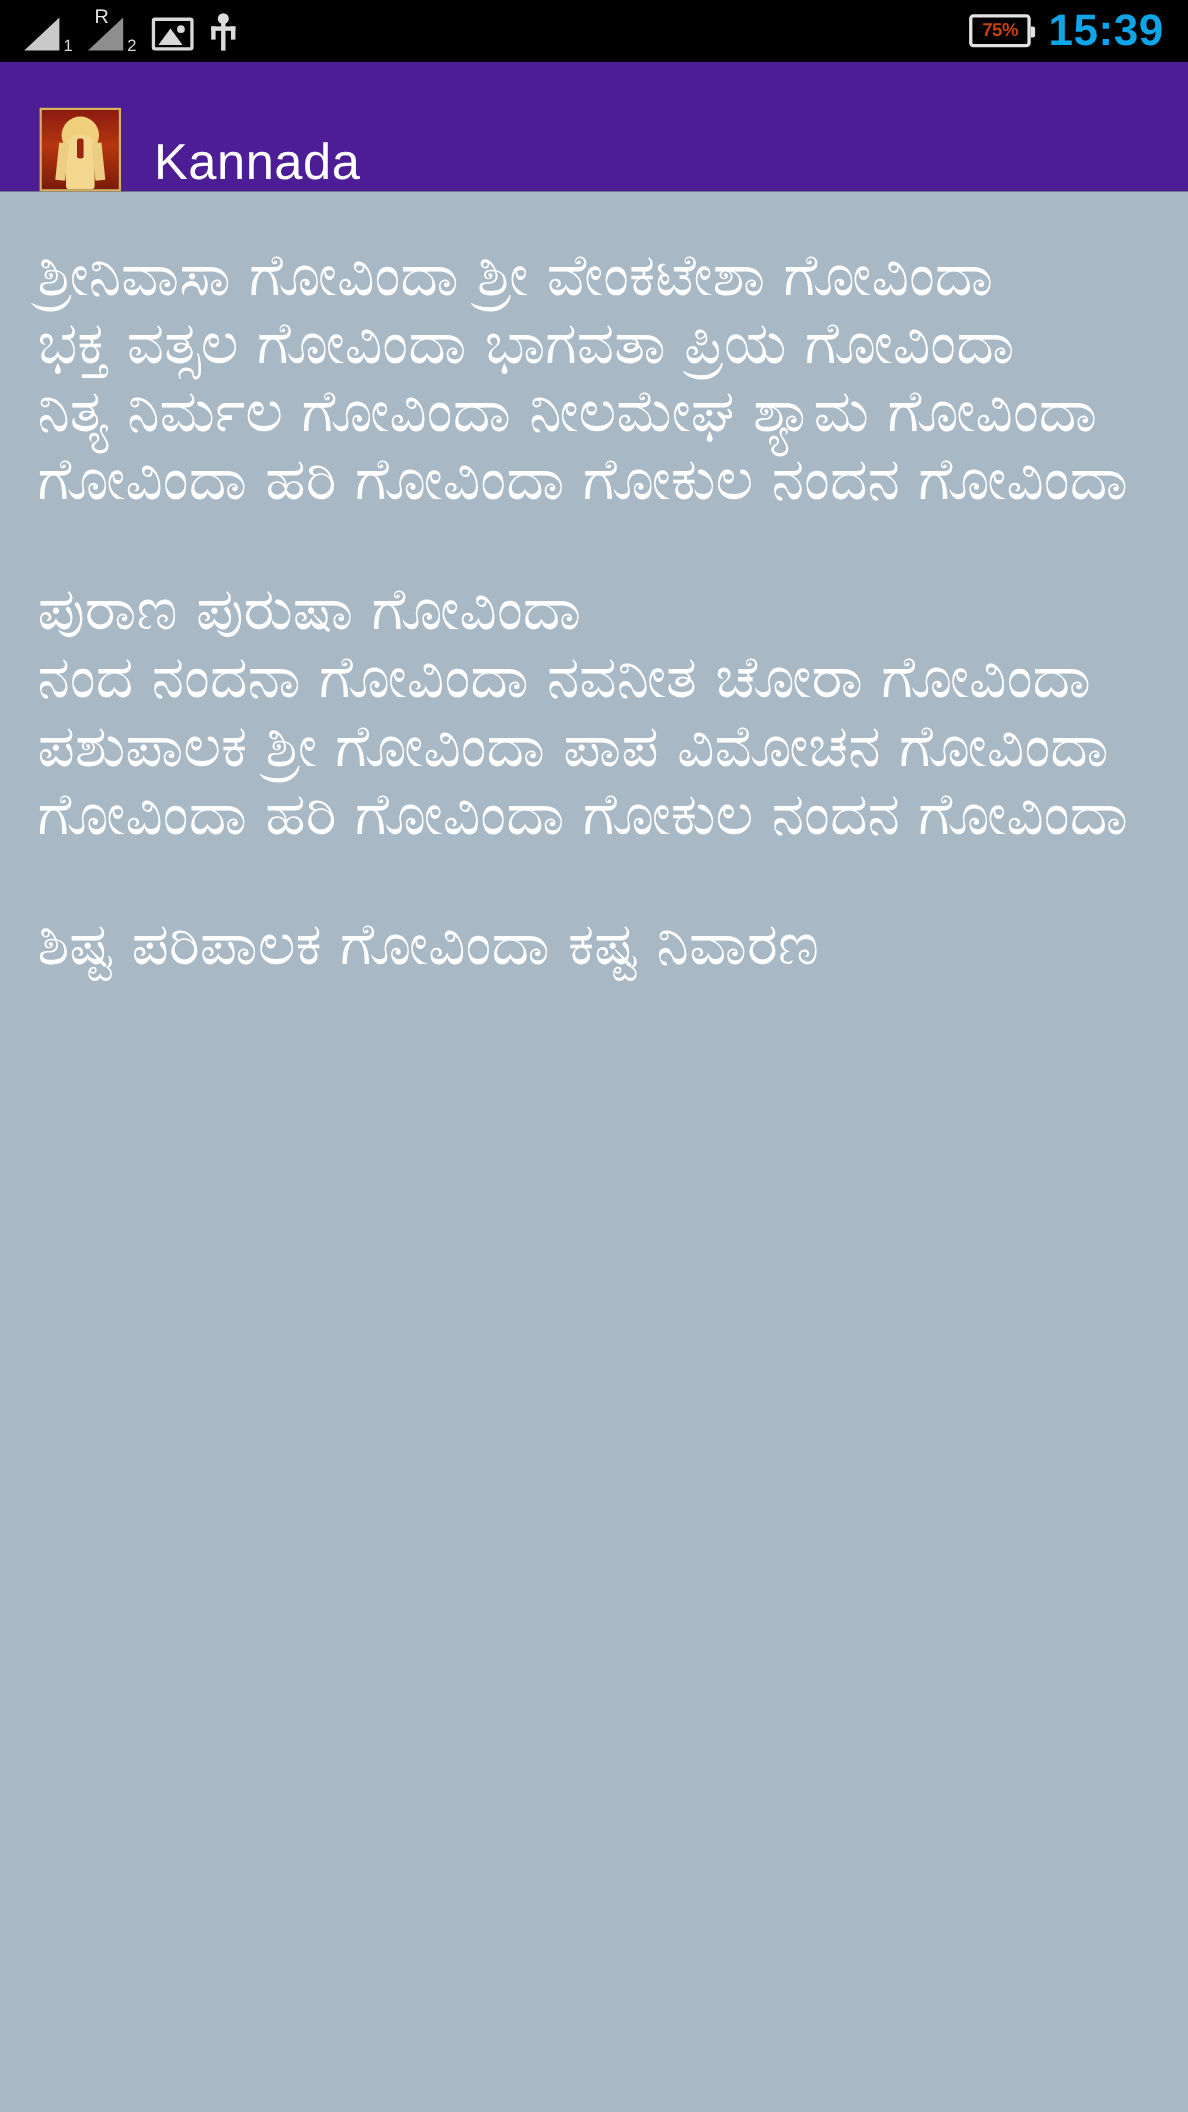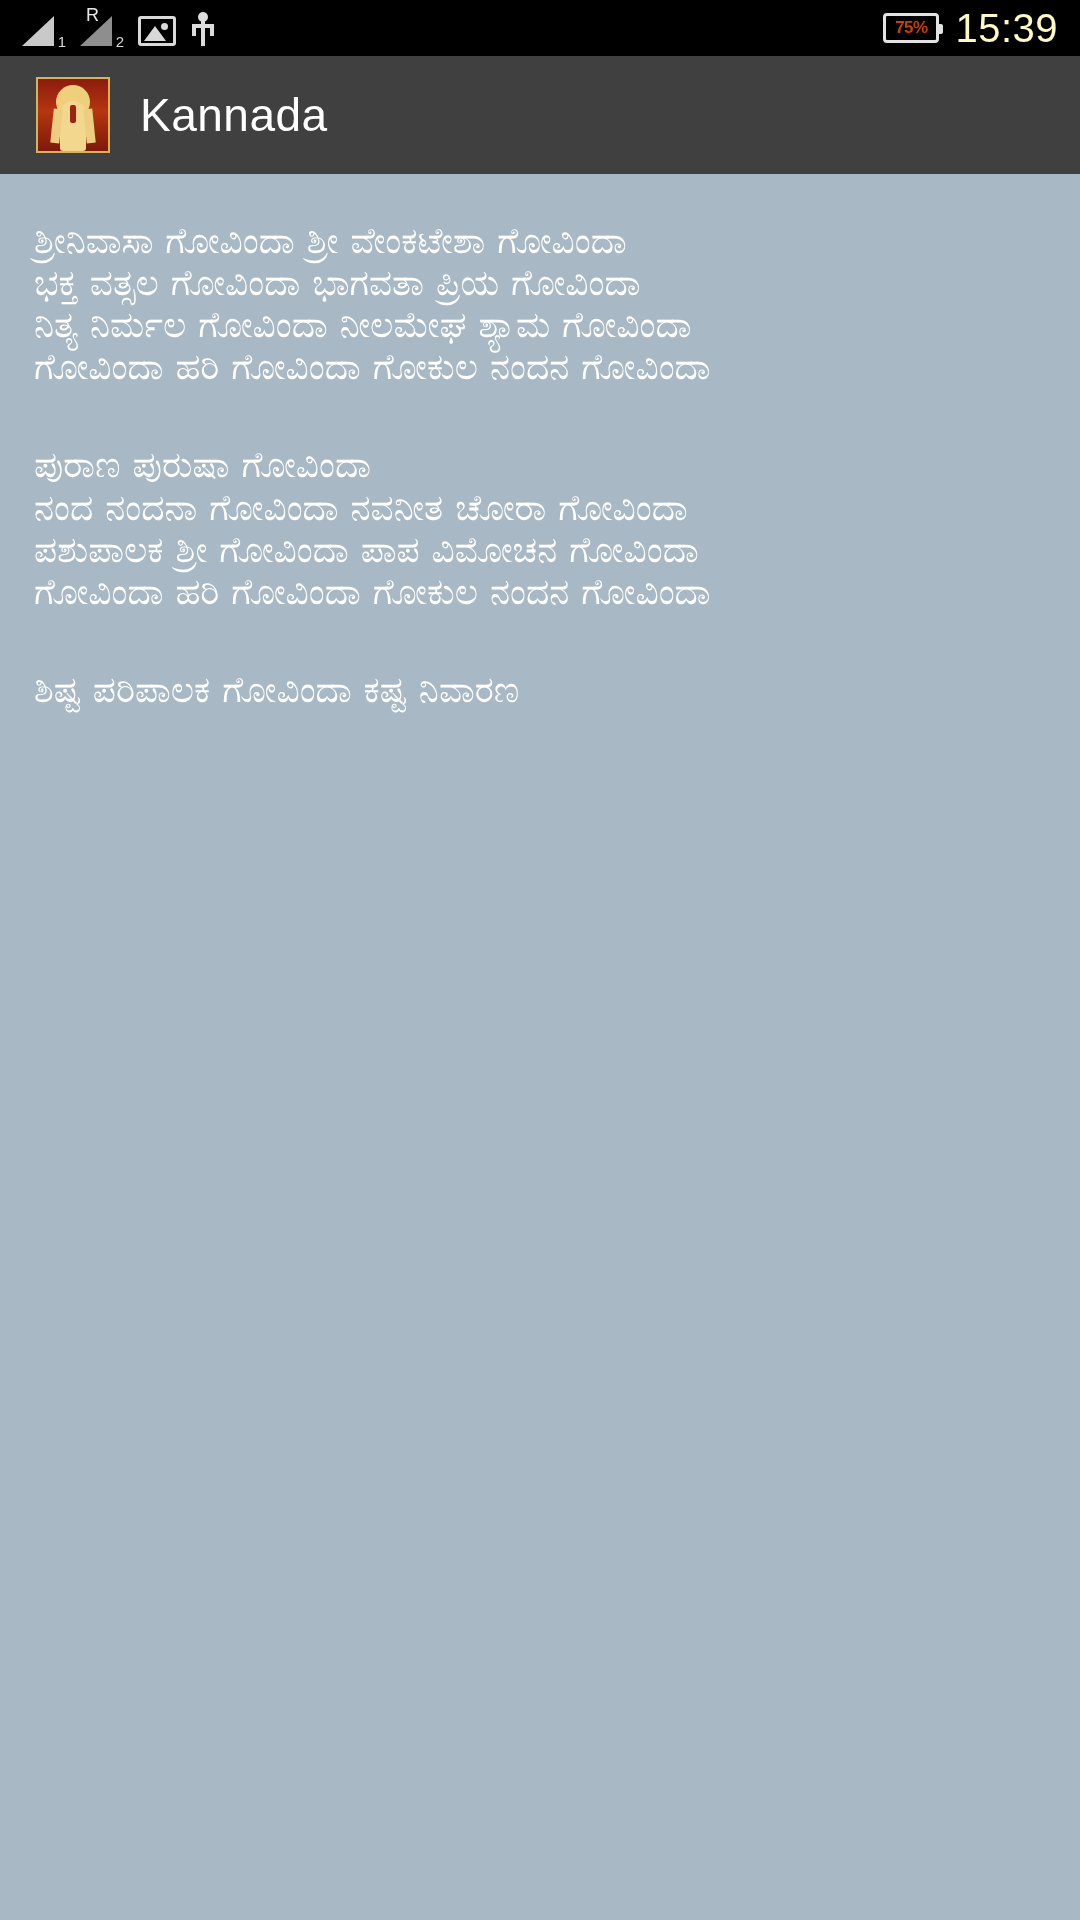--- a/index.html
+++ b/index.html
@@ -152,31 +152,32 @@
     background: #e3e3e3;
     border-radius: 0 2px 2px 0;
   }
   .battery .pct {
     color: #c2410c;
     font-size: 17px;
     font-weight: bold;
     letter-spacing: -0.5px;
   }
   .clock {
-    color: #fef9c3;
+    color: #0ea5e9;
     font-size: 40px;
     letter-spacing: 0.5px;
+    font-weight: bold;
   }
 
   
   #app-bar {
     height: 118px;
-    background: #404040;
-    display: flex;
-    align-items: center;
+    background: #4c1d95;
+    display: flex;
+    align-items: flex-end;
     padding-left: 36px;
     box-sizing: border-box;
   }
   .app-logo {
     width: 74px;
     height: 76px;
     background: linear-gradient(#8c1b10, #b5360f 45%, #7d1a0b);
     border: 2px solid #d8b25a;
     box-sizing: border-box;
     position: relative;
@@ -229,21 +230,21 @@
   
   #content {
     background: #a8b8c4;
     height: calc(1920px - 56px - 118px);
     padding: 46px 34px 0 34px;
     box-sizing: border-box;
     overflow: hidden;
   }
   .verse {
     color: #ffffff;
-    font-size: 36px;
+    font-size: 53px;
     line-height: 1.17;
     margin: 0 0 0 0;
     word-spacing: 2px;
   }
   .verse + .verse {
     margin-top: 56px;
   }
   .verse .line {
     display: block;
   }

